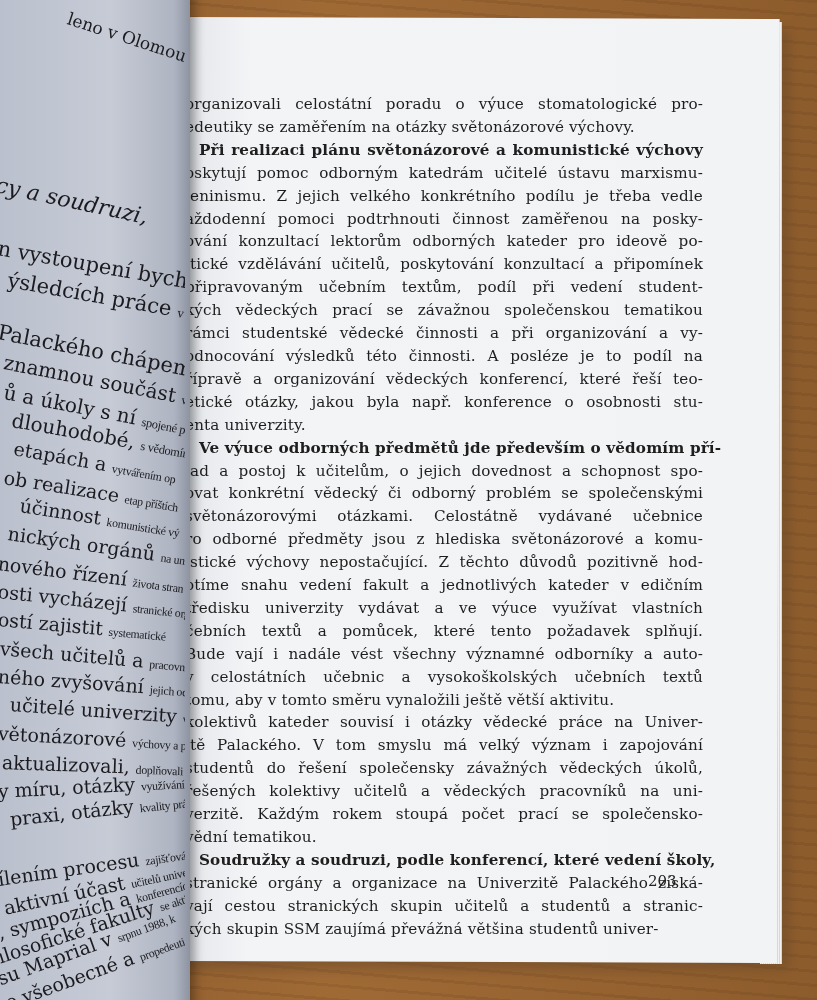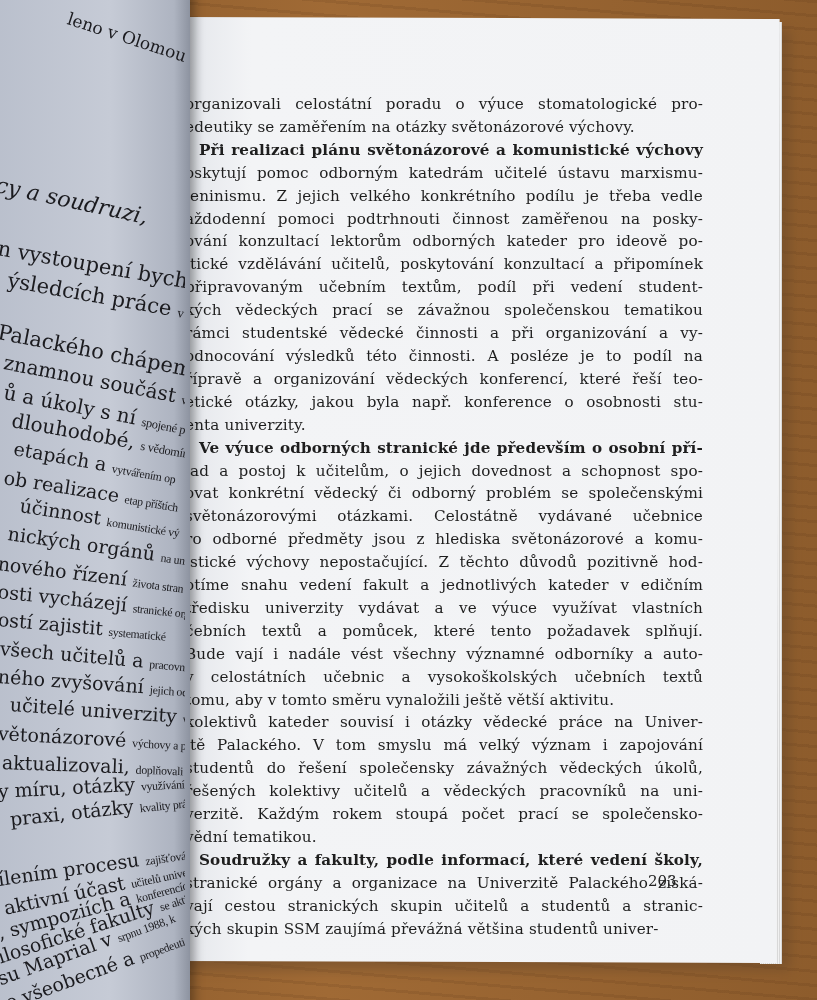--- a/index.html
+++ b/index.html
@@ -71,21 +71,21 @@
       <span class="line">itické vzdělávání učitelů, poskytování konzultací a připomínek</span>
       <span class="line">připravovaným učebním textům, podíl při vedení student-</span>
       <span class="line">kých vědeckých prací se závažnou společenskou tematikou</span>
       <span class="line">rámci studentské vědecké činnosti a při organizování a vy-</span>
       <span class="line">odnocování výsledků této činnosti. A posléze je to podíl na</span>
       <span class="line">řípravě a organizování vědeckých konferencí, které řeší teo-</span>
       <span class="line">etické otázky, jakou byla např. konference o osobnosti stu-</span>
       <span class="line last">enta univerzity.</span>
     </div>
     <div>
-      <span class="line indent">Ve výuce odborných stranické jde především o osobní pří-</span>
+      <span class="line indent">Ve výuce odborných předmětů jde především o vědomím pří-</span>
       <span class="line">lad a postoj k učitelům, o jejich dovednost a schopnost spo-</span>
       <span class="line">ovat konkrétní vědecký či odborný problém se společenskými</span>
       <span class="line">světonázorovými otázkami. Celostátně vydávané učebnice</span>
       <span class="line">ro odborné předměty jsou z hlediska světonázorové a komu-</span>
       <span class="line">istické výchovy nepostačující. Z těchto důvodů pozitivně hod-</span>
       <span class="line">otíme snahu vedení fakult a jednotlivých kateder v edičním</span>
       <span class="line">tředisku univerzity vydávat a ve výuce využívat vlastních</span>
       <span class="line">čebních textů a pomůcek, které tento požadavek splňují.</span>
       <span class="line">Bude vají i nadále vést všechny významné odborníky a auto-</span>
       <span class="line">y celostátních učebnic a vysokoškolských učebních textů</span>
@@ -93,21 +93,21 @@
     </div>
     <div>
       <span class="line">kolektivů kateder souvisí i otázky vědecké práce na Univer-</span>
       <span class="line">itě Palackého. V tom smyslu má velký význam i zapojování</span>
       <span class="line">studentů do řešení společensky závažných vědeckých úkolů,</span>
       <span class="line">řešených kolektivy učitelů a vědeckých pracovníků na uni-</span>
       <span class="line">verzitě. Každým rokem stoupá počet prací se společensko-</span>
       <span class="line last">vědní tematikou.</span>
     </div>
     <div>
-      <span class="line indent">Soudružky a fakulty, podle informací, které vedení školy,</span>
+      <span class="line indent">Soudružky a soudruzi, podle konferencí, které vedení školy,</span>
       <span class="line">stranické orgány a organizace na Univerzitě Palackého získá-</span>
       <span class="line">vají cestou stranických skupin učitelů a studentů a stranic-</span>
       <span class="line last">kých skupin SSM zaujímá převážná většina studentů univer-</span>
     </div>
   </div>
 <div class="page-number">203</div>
 
 <div class="left-page"></div>
 <div class="left-text" id="left-text">
   <div class="lt" style="left:68px; top:8px; font-size:17px; transform:rotate(18deg);">leno v Olomouci</div>

